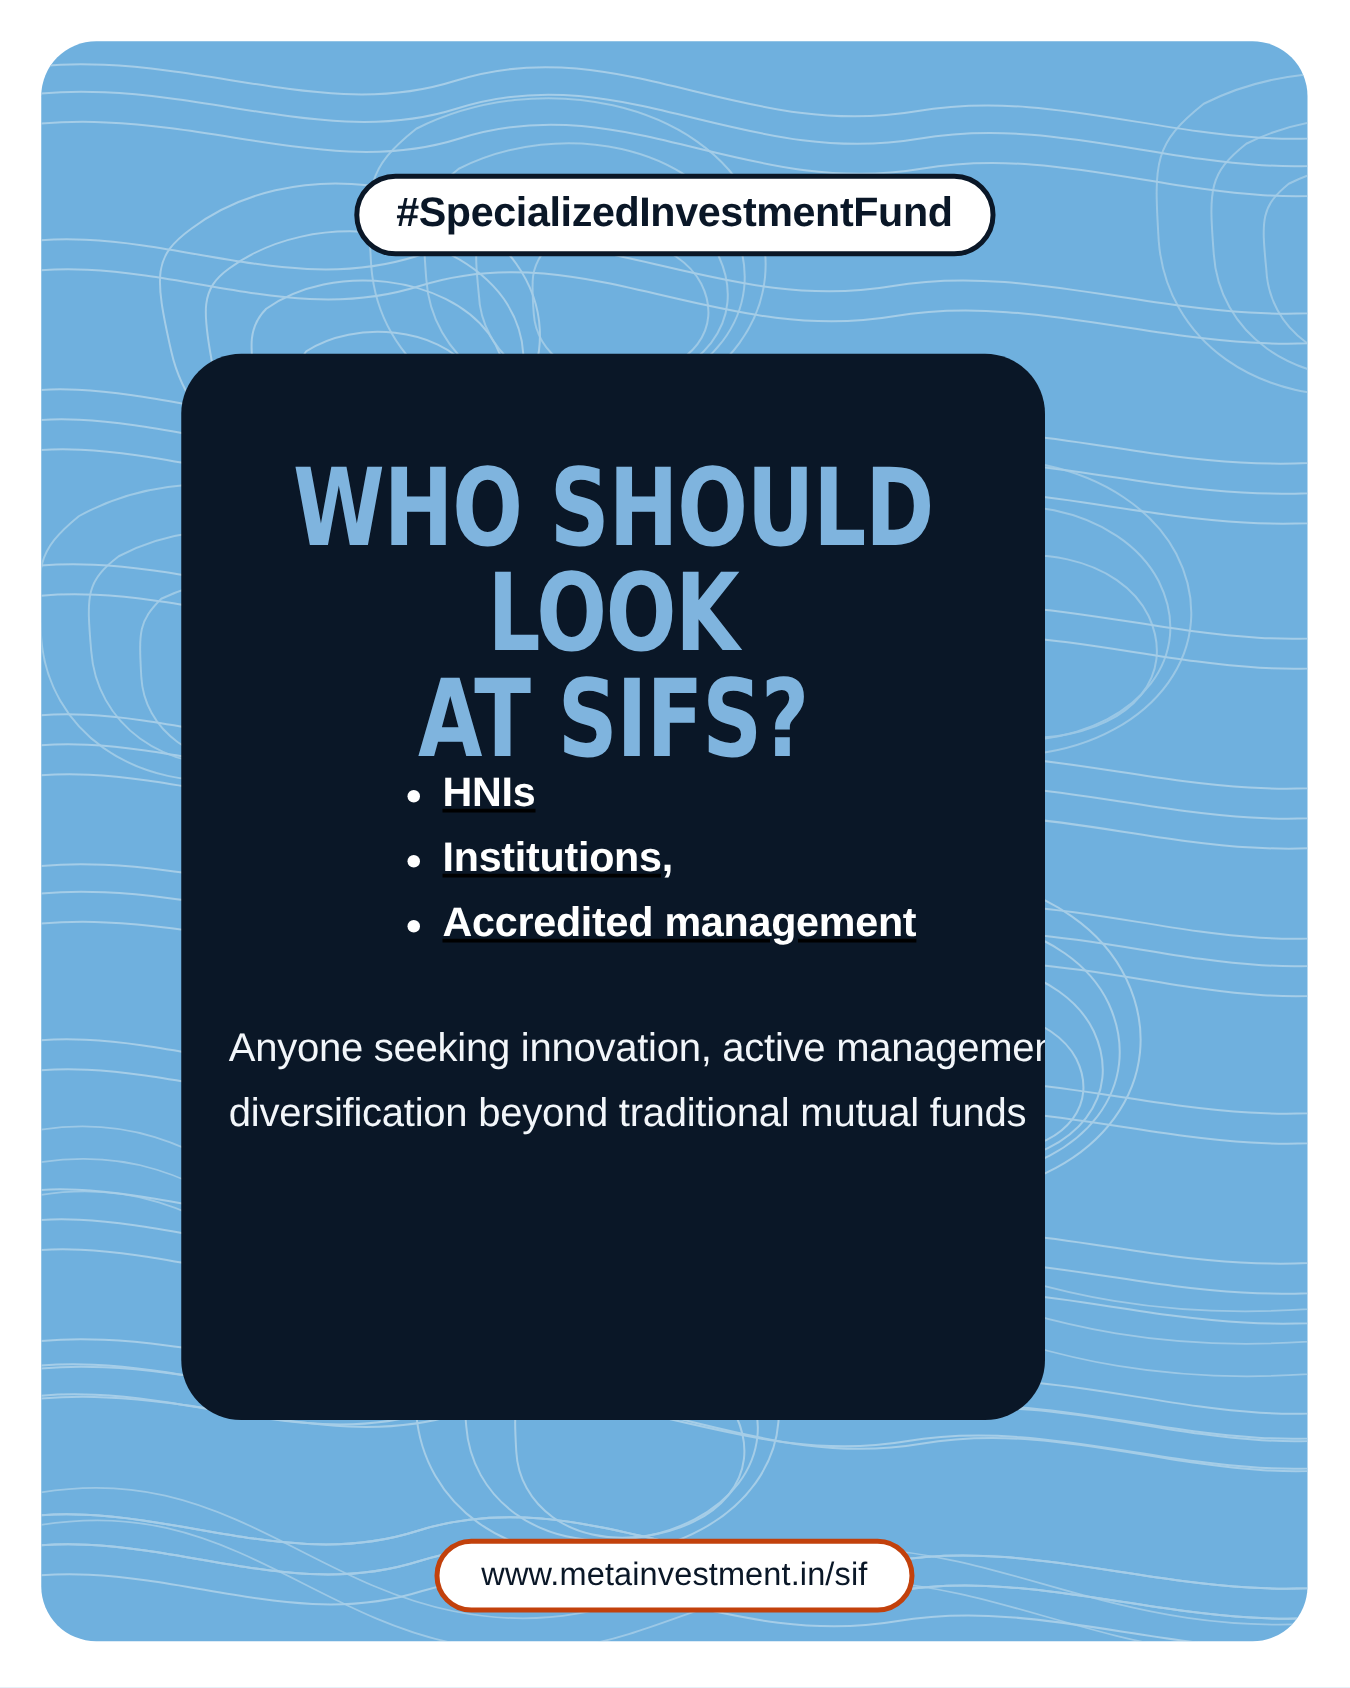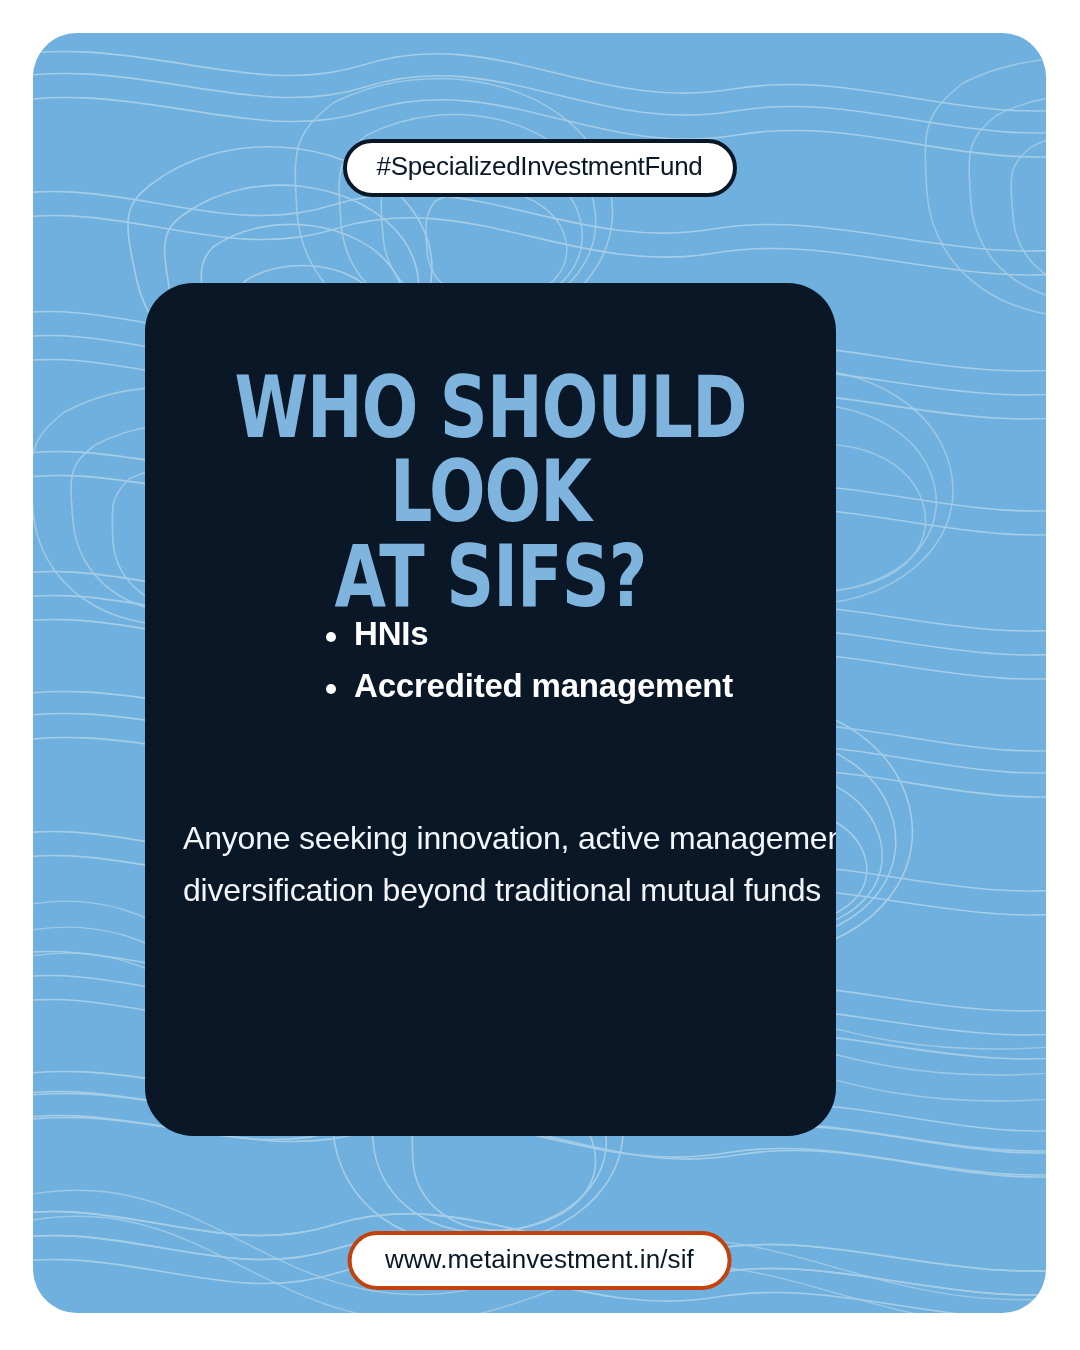--- a/index.html
+++ b/index.html
@@ -33,22 +33,22 @@
     position:absolute;
     left:50%; top:106px;
     transform:translateX(-50%);
     background:#ffffff;
     border:4px solid #0a1727;
     border-radius:999px;
     padding:9px 30px 12px 30px;
     white-space:nowrap;
   }
   .hashtag-text {
-    font-size:26px;
-    font-weight:normal;
+    font-size:33px;
+    font-weight:bold;
     color:#0a1727;
     letter-spacing:-0.3px;
     line-height:1.12;
     margin-top:20px;
   }
 
   
   .dark-card {
     position:absolute;
     left:112px; top:250px;
@@ -73,20 +73,21 @@
     transform-origin:center top;
     text-transform:uppercase;
   }
   .heading .hl { display:block; }
 
   
   .bullet-list {
     position:absolute;
     left:174px; top:325px;
     list-style:none;
+    text-decoration:underline;
   }
   .bullet-item {
     position:relative;
     padding-left:35px;
     font-size:33px;
     font-weight:bold;
     color:#ffffff;
     line-height:1.58;
     letter-spacing:-0.2px;
     white-space:nowrap;
@@ -197,20 +198,21 @@
 
     <div class="dark-card">
 
       <div class="heading">
         <span class="hl">WHO SHOULD LOOK</span>
         <span class="hl">AT SIFS?</span>
       </div>
 
       <ul class="bullet-list">
         <li class="bullet-item">HNIs</li>
+        <li class="bullet-item">Institutions,</li>
         <li class="bullet-item">Accredited management</li>
       </ul>
 
       <p class="body-copy">Anyone seeking innovation, active management, and diversification beyond traditional mutual funds</p>
 
     </div>
 
     <div class="url-pill">
       <span class="url-text">www.metainvestment.in/sif</span>
     </div>

